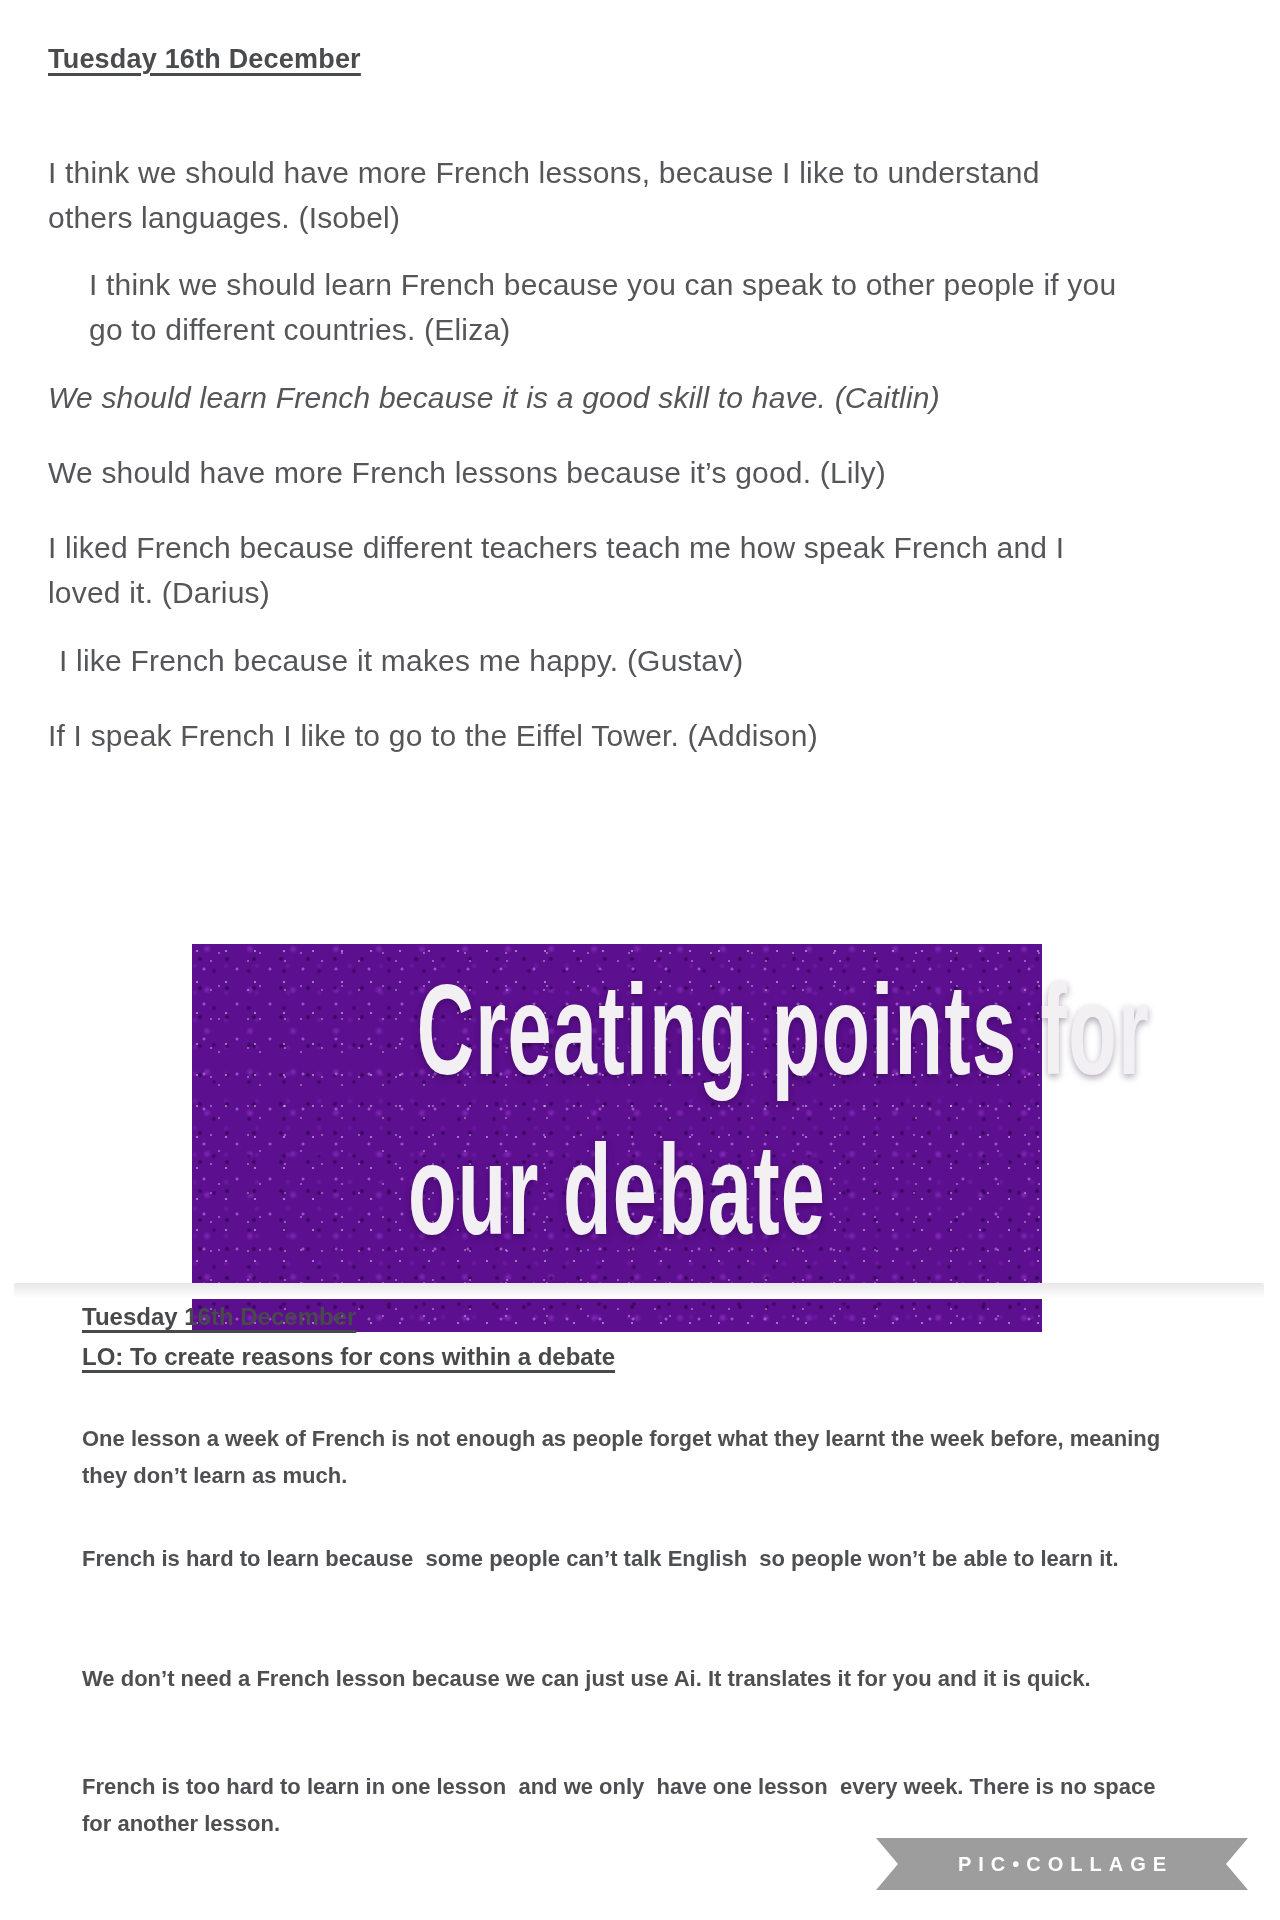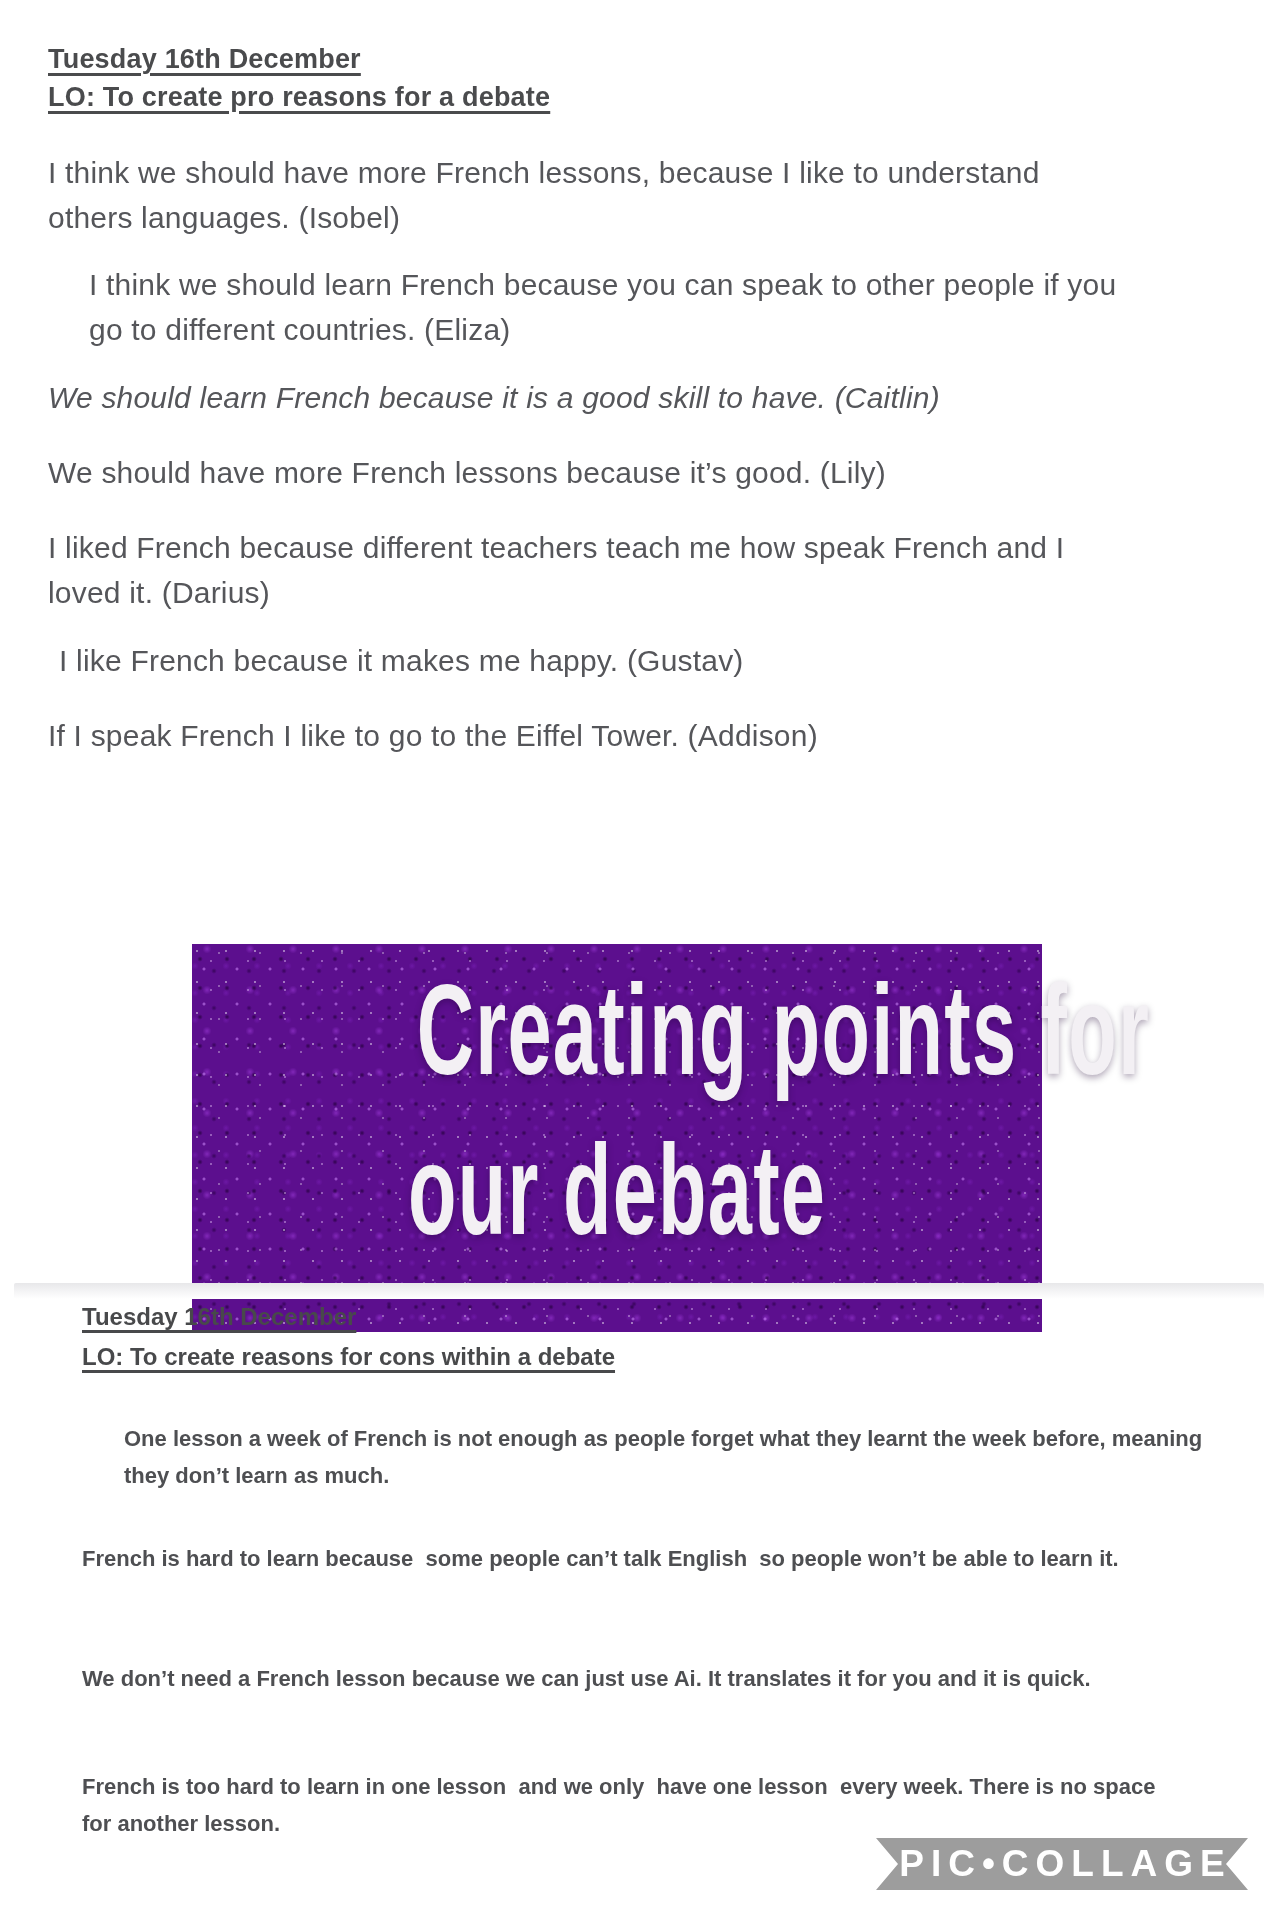--- a/index.html
+++ b/index.html
@@ -74,44 +74,43 @@
     text-decoration:underline; text-decoration-thickness:2.5px; text-underline-offset:5px;
     line-height:34px;
   }
   .s2-h1 { top:1300px; }
   .s2-h2 { top:1340px; }
   .s2-para {
     position:absolute; left:82px; width:1085px;
     font-size:22px; font-weight:bold; color:#4e4f52;
     line-height:37px; white-space:pre-wrap;
   }
-  .s2-p1 { top:1420px;margin-left:42px; }
+  .s2-p1 { top:1420px; }
   .s2-p2 { top:1540px; }
   .s2-p3 { top:1660px; }
   .s2-p4 { top:1768px; }
 
   
   .watermark {
     position:absolute; left:876px; top:1838px; width:372px; height:52px;
     background:#9d9d9d;
     clip-path:polygon(0 0, 100% 0, calc(100% - 22px) 50%, 100% 100%, 0 100%, 22px 50%);
     display:flex; align-items:center; justify-content:center;
   }
   .watermark-label {
-    color:#ffffff; font-weight:bold; font-size:37px;
+    color:#ffffff; font-weight:bold; font-size:20px;
     letter-spacing:7px; padding-left:7px; white-space:nowrap;
   }
 </style>
 </head>
 <body>
 
 <div class="canvas">
 
   <div class="s1-heading s1-h1">Tuesday 16th December</div>
-  <div class="s1-heading s1-h2">LO: To create pro reasons for a debate</div>
 
   <p class="s1-para s1-p1">I think we should have more French lessons, because I like to understand others languages. (Isobel)</p>
   <p class="s1-para s1-p2">I think we should learn French because you can speak to other people if you go to different countries. (Eliza)</p>
   <p class="s1-para s1-p3">We should learn French because it is a good skill to have. (Caitlin)</p>
   <p class="s1-para s1-p4">We should have more French lessons because it’s good. (Lily)</p>
   <p class="s1-para s1-p5">I liked French because different teachers teach me how speak French and I loved it. (Darius)</p>
   <p class="s1-para s1-p6">I like French because it makes me happy. (Gustav)</p>
   <p class="s1-para s1-p7">If I speak French I like to go to the Eiffel Tower. (Addison)</p>
 
   <div class="banner">

